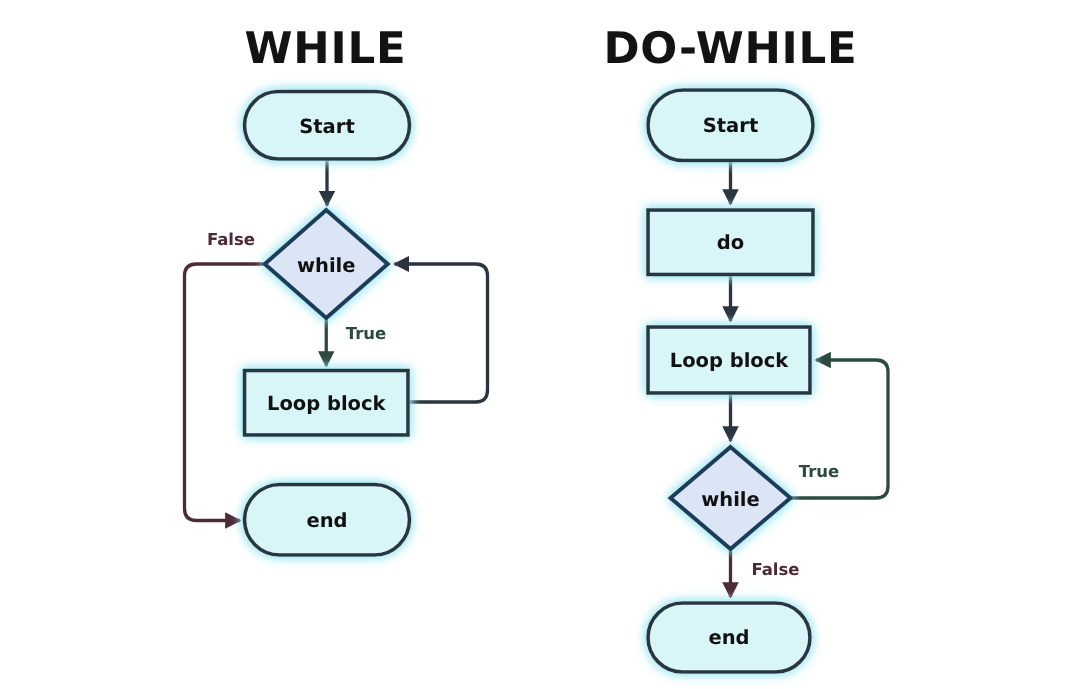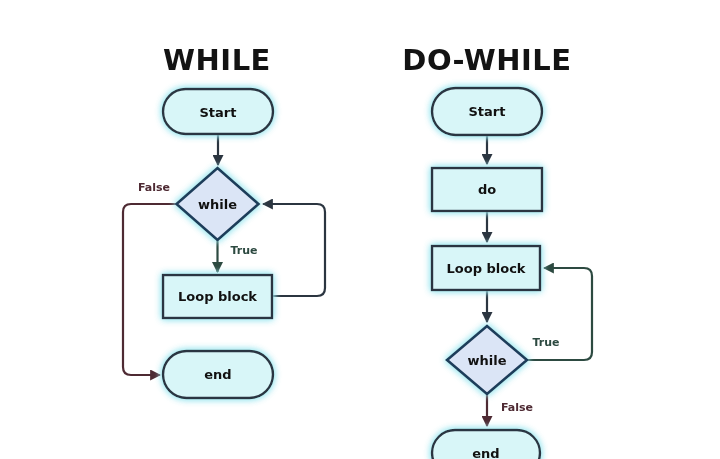--- a/index.html
+++ b/index.html
@@ -9,21 +9,20 @@
     width: 720px;
     height: 459px;
     overflow: hidden;
     font-family: "DejaVu Sans", sans-serif;
   }
   .canvas-wrap {
     position: relative;
     width: 720px;
     height: 347px;
     background: #ffffff;
-    margin-top: 28px;
   }
   svg { display: block; }
 
   .chart-title {
     font-family: "DejaVu Sans", sans-serif;
     font-size: 29px;
     font-weight: bold;
     fill: #131313;
     letter-spacing: 0.5px;
     text-anchor: middle;

